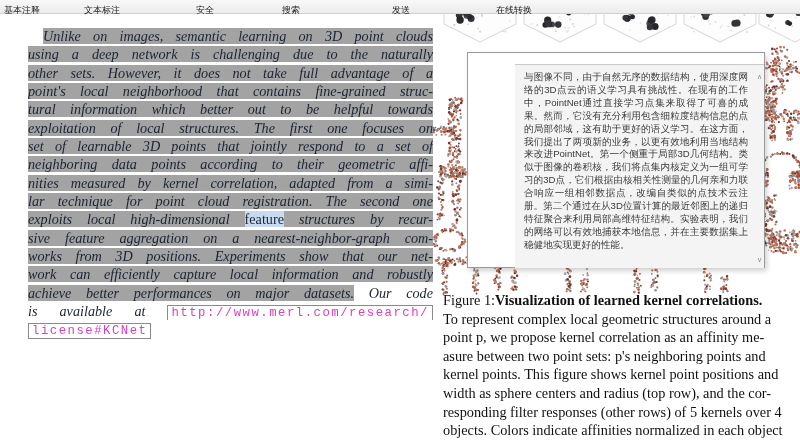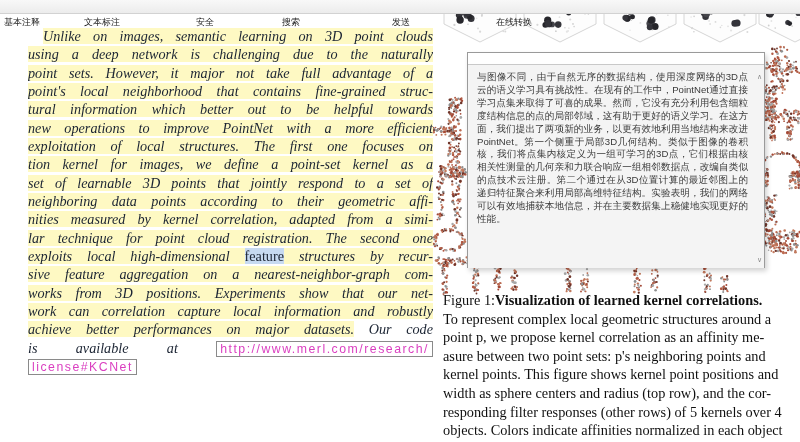--- a/index.html
+++ b/index.html
@@ -3,43 +3,43 @@
 <meta charset="utf-8">
 <style>
   html,body{margin:0;padding:0;}
   body{width:800px;height:442px;overflow:hidden;background:#ffffff;position:relative;
        font-family:"Liberation Sans",sans-serif;}
   .screen{position:absolute;inset:0;width:800px;height:442px;overflow:hidden;background:#fff;}
 
   
   .menubar{position:absolute;left:0;top:0;width:800px;height:13px;z-index:40;
            background:linear-gradient(#f8f8f8,#ececec);border-bottom:1px solid #d2d2d2;}
-  .mi{position:absolute;top:16px;height:19px;line-height:13px;font-size:9px;color:#222;
+  .mi{position:absolute;top:4px;height:19px;line-height:13px;font-size:9px;color:#222;
       font-family:"Liberation Sans",sans-serif;cursor:default;white-space:nowrap;}
 
   
   #fig{position:absolute;left:0;top:0;width:800px;height:442px;z-index:1;}
 
   
   .abstract{position:absolute;left:28px;top:27px;width:405px;z-index:5;
             font-family:"Liberation Serif",serif;font-size:14.2px;color:#1b2433;}
   .jline{height:18.34px;line-height:18.34px;overflow:hidden;text-align:justify;}
   .jline::after{content:"";display:inline-block;width:100%;height:0;}
   .jline.left{text-align:left;}
   .indent{text-indent:15px;}
   .it{font-style:italic;}
-  .hl{background:#fef9c3;}
+  .hl{background:#a3a3a3;}
   .hl2{background:#c7daf1;font-style:normal;}
-  .urlbox{font-family:Liberation Sans, sans-serif;font-style:normal;font-size:12.3px;
+  .urlbox{font-family:Liberation Mono, monospace;font-style:normal;font-size:12.3px;
           letter-spacing:1.5px;color:#da3fc0;border:1px solid #8a8a8a;padding:0 3px;}
 
   
   .popup{position:absolute;left:467px;top:52px;width:298px;height:216px;z-index:30;
          background:#ffffff;border:1px solid #9a9a9a;box-shadow:2px 3px 5px rgba(0,0,0,.18);
-         box-sizing:border-box;}
+         box-sizing:border-box;padding-left:47px;}
   .popup-top{height:11px;background:#ffffff;border-bottom:1px solid #c9c9c9;}
   .popup-body{position:relative;height:203px;background:#f4f4f4;}
   .popup-text{padding:6px 16px 0 9px;font-size:9.6px;line-height:12.9px;color:#3a3a3a;
               text-align:justify;font-family:"Liberation Sans",sans-serif;}
   .sarrow{position:absolute;right:2px;font-size:7px;color:#8a8a8a;line-height:7px;cursor:default;}
   .sarrow.up{top:8px;}
   .sarrow.down{bottom:5px;}
 
   
   .caption{position:absolute;left:443px;top:291px;width:400px;z-index:5;
@@ -1811,34 +1811,32 @@
     <span class="mi" style="left:84px">文本标注</span>
     <span class="mi" style="left:196px">安全</span>
     <span class="mi" style="left:282px">搜索</span>
     <span class="mi" style="left:392px">发送</span>
     <span class="mi" style="left:496px">在线转换</span>
   </div>
 
   <div class="abstract">
     <div class="jline indent"><span class="hl it">Unlike on images, semantic learning on 3D point clouds</span></div>
     <div class="jline"><span class="hl it">using a deep network is challenging due to the naturally</span></div>
-    <div class="jline"><span class="hl it">point sets. However, it major not take full advantage of a</span></div>
+    <div class="jline"><span class="hl it">other sets. However, it does not take full advantage of a</span></div>
     <div class="jline"><span class="hl it">point's local neighborhood that contains fine-grained struc-</span></div>
     <div class="jline"><span class="hl it">tural information which better out to be helpful towards</span></div>
-    <div class="jline"><span class="hl it">new operations to improve PointNet with a more efficient</span></div>
     <div class="jline"><span class="hl it">exploitation of local structures. The first one focuses on</span></div>
-    <div class="jline"><span class="hl it">tion kernel for images, we define a point-set kernel as a</span></div>
     <div class="jline"><span class="hl it">set of learnable 3D points that jointly respond to a set of</span></div>
     <div class="jline"><span class="hl it">neighboring data points according to their geometric affi-</span></div>
     <div class="jline"><span class="hl it">nities measured by kernel correlation, adapted from a simi-</span></div>
     <div class="jline"><span class="hl it">lar technique for point cloud registration. The second one</span></div>
     <div class="jline"><span class="hl it">exploits local high-dimensional </span><span class="hl2">feature</span><span class="hl it"> structures by recur-</span></div>
     <div class="jline"><span class="hl it">sive feature aggregation on a nearest-neighbor-graph com-</span></div>
     <div class="jline"><span class="hl it">works from 3D positions. Experiments show that our net-</span></div>
-    <div class="jline"><span class="hl it">work can correlation capture local information and robustly</span></div>
+    <div class="jline"><span class="hl it">work can efficiently capture local information and robustly</span></div>
     <div class="jline"><span class="hl it">achieve better performances on major datasets.</span><span class="it"> Our code</span></div>
     <div class="jline"><span class="it">is available at </span><span class="urlbox">http://www.merl.com/research/</span></div>
     <div class="jline left"><span class="urlbox">license#KCNet</span></div>
   </div>
 
   <div class="popup">
     <div class="popup-top"></div>
     <div class="popup-body">
       <div class="popup-text">与图像不同，由于自然无序的数据结构，使用深度网络的3D点云的语义学习具有挑战性。在现有的工作中，PointNet通过直接学习点集来取得了可喜的成果。然而，它没有充分利用包含细粒度结构信息的点的局部邻域，这有助于更好的语义学习。在这方面，我们提出了两项新的业务，以更有效地利用当地结构来改进PointNet。第一个侧重于局部3D几何结构。类似于图像的卷积核，我们将点集内核定义为一组可学习的3D点，它们根据由核相关性测量的几何亲和力联合响应一组相邻数据点，改编自类似的点技术云注册。第二个通过在从3D位置计算的最近邻图上的递归特征聚合来利用局部高维特征结构。实验表明，我们的网络可以有效地捕获本地信息，并在主要数据集上稳健地实现更好的性能。</div>
       <span class="sarrow up">∧</span>

